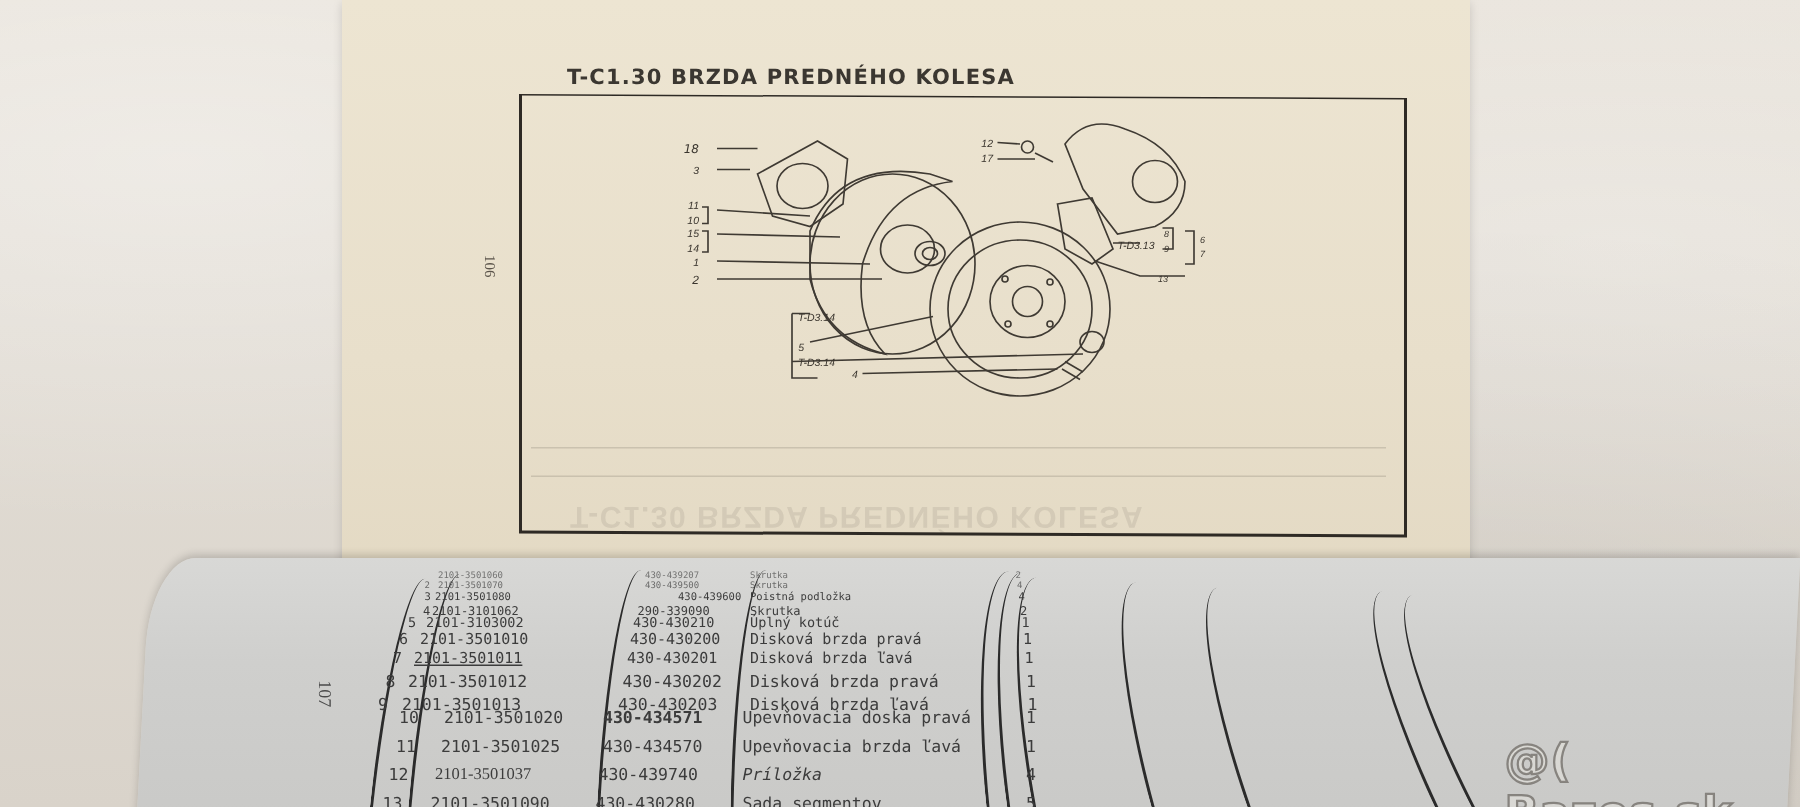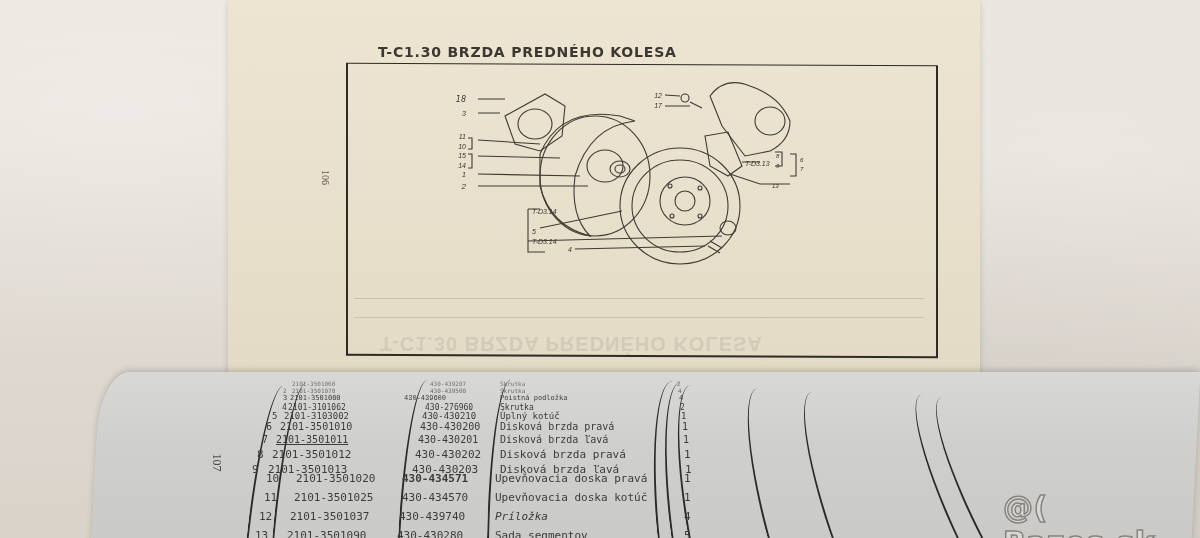--- a/index.html
+++ b/index.html
@@ -140,28 +140,28 @@
 <div class="row" style="top:387px;font-size:6px;opacity:.7;">
   <span style="left:283px;">2</span>
   <span style="left:292px;">2101-3501070</span>
   <span style="left:430px;">430-439500</span>
   <span style="left:500px;">Skrutka</span>
   <span style="left:678px;">4</span>
 </div>
 <div class="row" style="top:394px;font-size:7px;">
   <span style="left:283px;">3</span>
   <span style="left:290px;">2101-3501080</span>
-  <span style="left:404px;font-family:Liberation Mono, monospace;">430-439600</span>
+  <span style="left:452px;">430-439600</span>
   <span style="left:500px;">Poistná podložka</span>
   <span style="left:679px;">4</span>
 </div>
 <div class="row" style="top:403px;font-size:8px;">
   <span style="left:282px;">4</span>
   <span style="left:288px;">2101-3101062</span>
-  <span style="left:425px;">430-276960</span>
+  <span style="left:425px;">290-339090</span>
   <span style="left:500px;">Skrutka</span>
   <span style="left:680px;">2</span>
 </div>
 <div class="row" style="top:411px;font-size:9px;">
   <span style="left:272px;">5</span>
   <span style="left:284px;">2101-3103002</span>
   <span style="left:422px;">430-430210</span>
   <span style="left:500px;">Úplný kotúč</span>
   <span style="left:681px;">1</span>
 </div>
@@ -197,26 +197,26 @@
   <span style="left:266px;">10</span>
   <span style="left:296px;">2101-3501020</span>
   <span style="left:402px;font-weight:bold;">430-434571</span>
   <span style="left:495px;text-align:center;">Upevňovacia doska pravá</span>
   <span style="left:684px;">1</span>
 </div>
 <div class="row" style="top:491px;font-size:11px;">
   <span style="left:264px;">11</span>
   <span style="left:294px;">2101-3501025</span>
   <span style="left:402px;">430-434570</span>
-  <span style="left:495px;">Upevňovacia doska kotúč</span>
+  <span style="left:495px;">Upevňovacia brzda ľavá</span>
   <span style="left:684px;">1</span>
 </div>
 <div class="row" style="top:510px;font-size:11px;">
   <span style="left:259px;">12</span>
-  <span style="left:290px;">2101-3501037</span>
+  <span style="left:290px;font-family:Liberation Serif, serif;">2101-3501037</span>
   <span style="left:399px;">430-439740</span>
   <span style="left:495px;font-style:italic;">Príložka</span>
   <span style="left:684px;">4</span>
 </div>
 <div class="row" style="top:529px;font-size:11px;">
   <span style="left:255px;">13</span>
   <span style="left:287px;">2101-3501090</span>
   <span style="left:397px;">430-430280</span>
   <span style="left:495px;">Sada segmentov</span>
   <span style="left:684px;">5</span>

